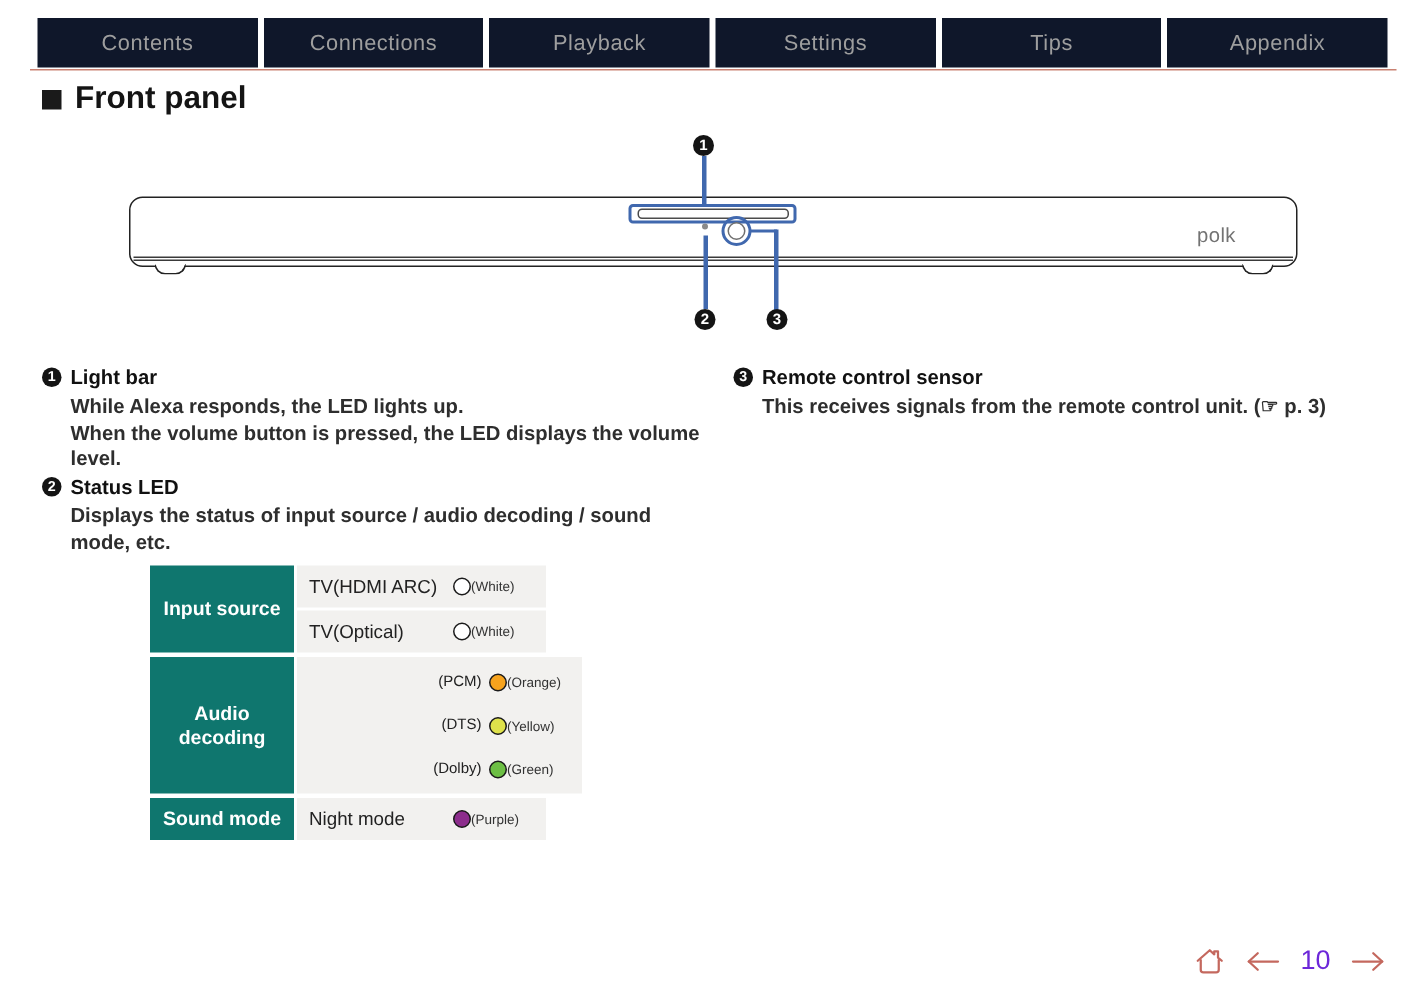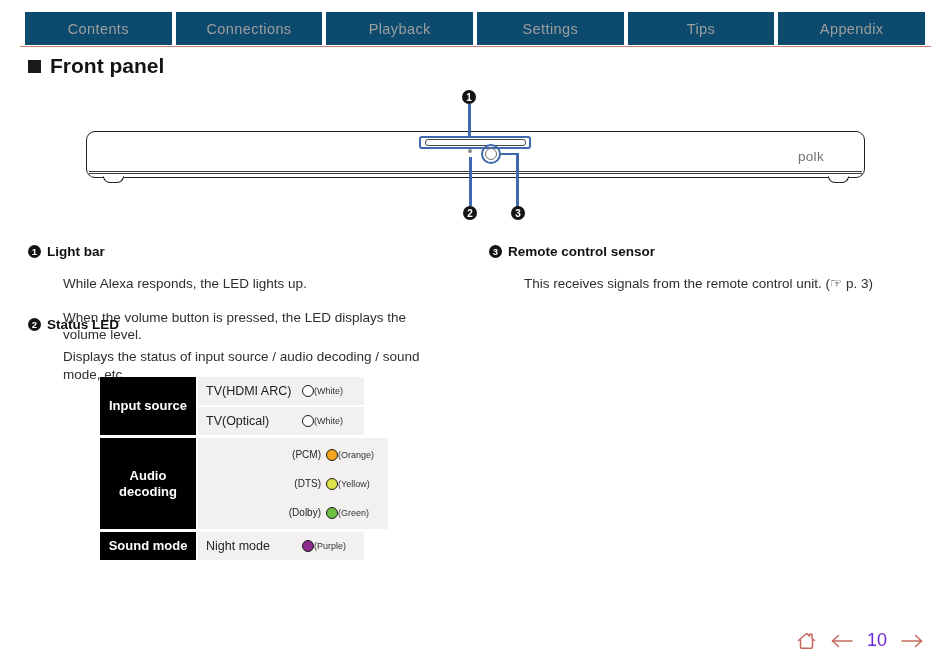--- a/index.html
+++ b/index.html
@@ -1,21 +1,21 @@
 <!DOCTYPE html>
 <html><head>
 <meta charset="utf-8">
 <style>
   * { margin:0; padding:0; box-sizing:border-box; }
   body { background:#ffffff; font-family:"Liberation Sans", sans-serif; }
   .page { position:relative; width:950px; height:657px; background:#fff; overflow:hidden; }
 
   
   .tabs { position:absolute; left:25px; top:12px; width:900px; height:33px; display:flex; gap:4px; }
-  .tab { flex:1; background:#0c4a6e; color:#9e9e9e; font-size:14.5px; letter-spacing:0.4px;
+  .tab { flex:1; background:#0f172a; color:#9e9e9e; font-size:14.5px; letter-spacing:0.4px;
          display:flex; align-items:center; justify-content:center; cursor:pointer; }
   .tab-rule { position:absolute; left:20px; top:46px; width:911px; border-top:1px solid #c98172; }
 
   
   .heading { position:absolute; left:28px; top:54px; display:flex; align-items:center; gap:9px;
              font-size:21px; font-weight:bold; color:#141414; }
   .heading .sq { width:13px; height:13px; background:#1a1a1a; }
 
   
   .soundbar { position:absolute; left:86px; top:131px; width:779px; height:47px;
@@ -38,26 +38,26 @@
   .cline { position:absolute; background:#4068ae; }
   .badge { width:14px; height:14px; border-radius:50%; background:#141414; color:#fff;
            font-size:10px; font-weight:bold; display:flex; align-items:center; justify-content:center; }
   .badge.abs { position:absolute; }
 
   
   .item { position:absolute; color:#2e2e2e; }
   .item-title { display:flex; align-items:center; gap:6px; font-size:13.5px; font-weight:bold; color:#111; }
   .item-title .badge { width:13px; height:13px; font-size:9.5px; }
   .item-body { margin-left:19px; font-size:13.5px; line-height:17.5px; margin-top:3px; }
-  .item-body p { margin:16px; }
+  .item-body p { margin:0;font-weight:bold; }
 
   
   .led-table { position:absolute; left:100px; top:377px; width:288px; display:flex; flex-direction:column; gap:3px; }
   .grp { display:flex; gap:2px; }
-  .grp-hdr { width:96px; background:#000000; color:#fff; font-weight:bold; font-size:13px;
+  .grp-hdr { width:96px; background:#0f766e; color:#fff; font-weight:bold; font-size:13px;
              display:flex; align-items:center; justify-content:center; text-align:center; line-height:16px; }
   .grp-rows { width:166px; display:flex; flex-direction:column; gap:2px; }
   .led-row { height:28px; background:#f2f1ef; display:flex; align-items:center; padding:0 4px 0 8px; }
   .led-row .lbl { flex:1; font-size:12.5px; color:#222; }
   .led-cell { width:190px; background:#f2f1ef; display:flex; flex-direction:column; justify-content:center; padding:2px 4px 2px 8px; }
   .led-sub { height:29px; display:flex; align-items:center; justify-content:flex-end; }
   .prefix { font-size:10px; color:#222; margin-right:5px; }
   .dot-block { width:58px; display:flex; flex-direction:row; align-items:center; line-height:1; }
   .dot { width:12px; height:12px; border-radius:50%; border:1.5px solid #1a1a1a; background:#fff; }
   .dot-name { font-size:9px; color:#333; margin-top:1px; }

